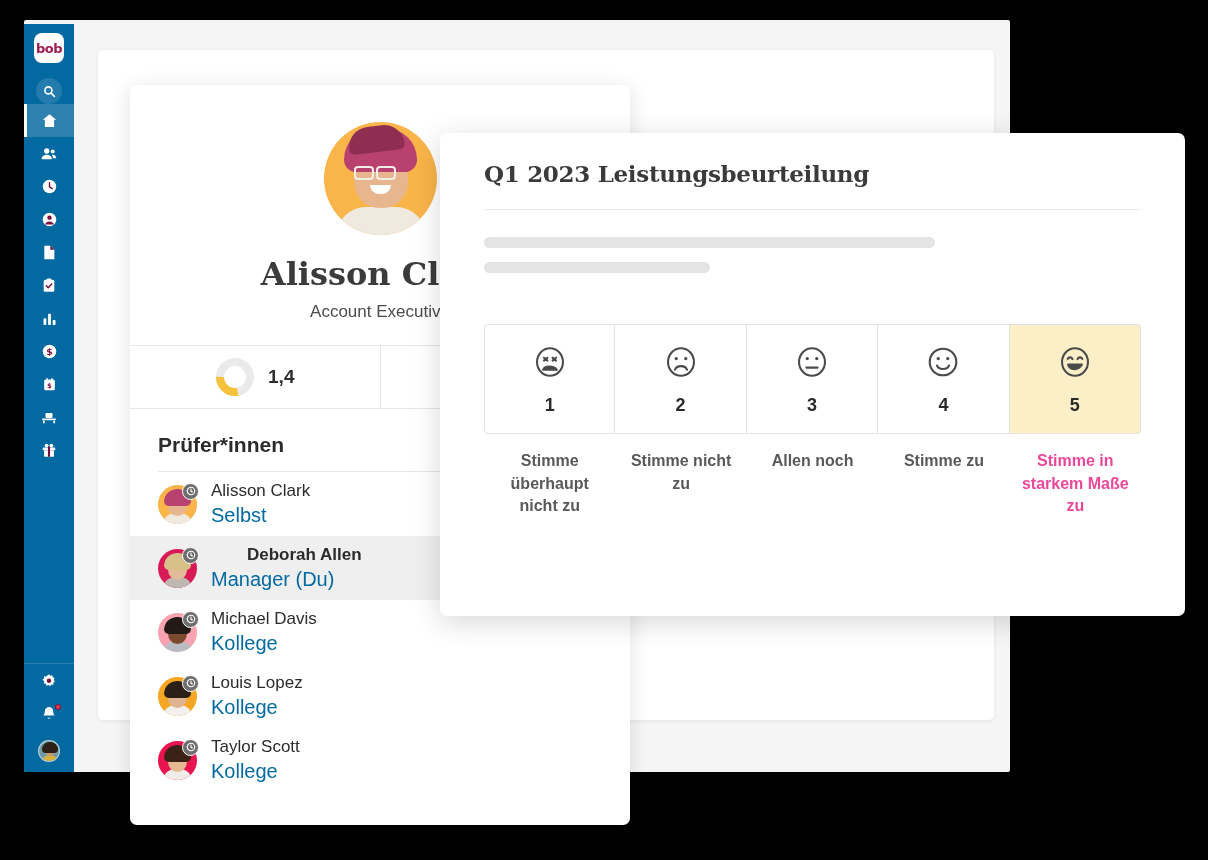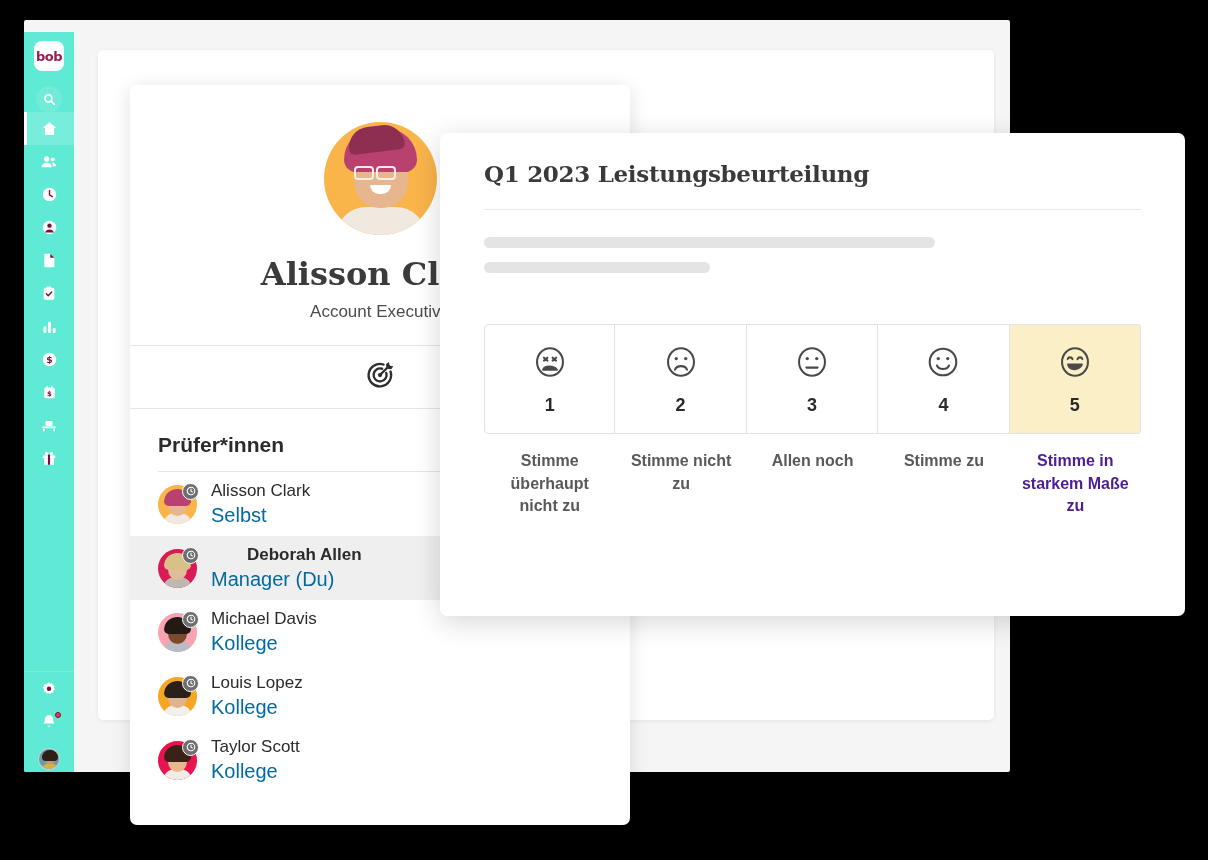--- a/index.html
+++ b/index.html
@@ -16,23 +16,23 @@
     position: absolute; left: 24px; top: 20px;
     width: 986px; height: 752px;
     background: #F5F5F5;
     border-radius: 2px;
     overflow: hidden;
     box-shadow: 0 2px 14px rgba(0,0,0,0.18);
   }
 
   
   .sidebar {
-    position: absolute; left: 0; top: 12px;
+    position: absolute; left: 0; top: 4px;
     width: 50px; height: 100%;
-    background: #5eead4;
+    background: #0369a1;
     display: flex; flex-direction: column; align-items: center;
   }
   .logo {
     width: 30px; height: 30px; margin-top: 9px;
     background: #FFFFFF; border-radius: 8px;
     display: flex; align-items: center; justify-content: center;
   }
   .logo-text {
     font-family: "DejaVu Sans", sans-serif;
     font-size: 13px; font-weight: 700; color: #9B1B4F;
@@ -215,21 +215,21 @@
   }
   .scale-cell:first-child { border-left-width: 1px; border-radius: 4px 0 0 4px; }
   .scale-cell:last-child { border-radius: 0 4px 4px 0; }
   .scale-cell.selected { background: #FBEFC8; }
   .scale-num { font-size: 18px; font-weight: 700; color: #2B2B2B; }
   .labels-row { display: flex; margin-top: 16px; }
   .scale-label {
     width: 132px; padding: 0 6px;
     font-size: 16px; color: #595959; text-align: center; line-height: 1.42; font-weight: bold;
   }
-  .scale-label.selected { font-weight: 700; color: #4c1d95; }
+  .scale-label.selected { font-weight: 700; color: #ec4899; }
 </style>
 </head>
 <body>
 
 <div class="stage">
 
   <div class="app-window">
 
     <div class="sidebar">
 
@@ -386,20 +386,29 @@
       <span class="pa-hair2"></span>
       <span class="pa-glass-l"></span>
       <span class="pa-glass-r"></span>
     </div>
 
     <div class="profile-name">Alisson Clark</div>
     <div class="profile-role">Account Executive</div>
 
     <div class="stats-row">
       <div class="stat-cell">
+        <span class="donut">
+          <svg width="40" height="40" viewBox="0 0 40 40">
+            <circle cx="20" cy="20" r="15" fill="none" stroke="#EAEAEA" stroke-width="8"></circle>
+            <circle cx="20" cy="20" r="15" fill="none" stroke="#F7C23B" stroke-width="8" stroke-dasharray="26.4 68.8" stroke-dashoffset="-44" transform="rotate(-90 20 20)"></circle>
+          </svg>
+        </span>
+        <span class="stat-value">1,4</span>
+      </div>
+      <div class="stat-cell">
         <span>
           <svg width="30" height="30" viewBox="0 0 24 24" fill="none" stroke="#2F2F2F" stroke-width="1.9">
             <path d="M20.4 9.2a9 9 0 1 1-5.6-5.6" stroke-linecap="round"></path>
             <path d="M17 10.3a5.2 5.2 0 1 1-3.3-3.3" stroke-linecap="round"></path>
             <circle cx="12" cy="12" r="1.7" fill="#2F2F2F" stroke="none"></circle>
             <path d="M12 12l7.2-7.2" stroke-linecap="round"></path>
             <path d="M16.8 3.2l2.4-1.6 0.4 3 3 0.4-1.6 2.4-3.8-0.4z" fill="#2F2F2F" stroke="none"></path>
           </svg>
         </span>
       </div>

